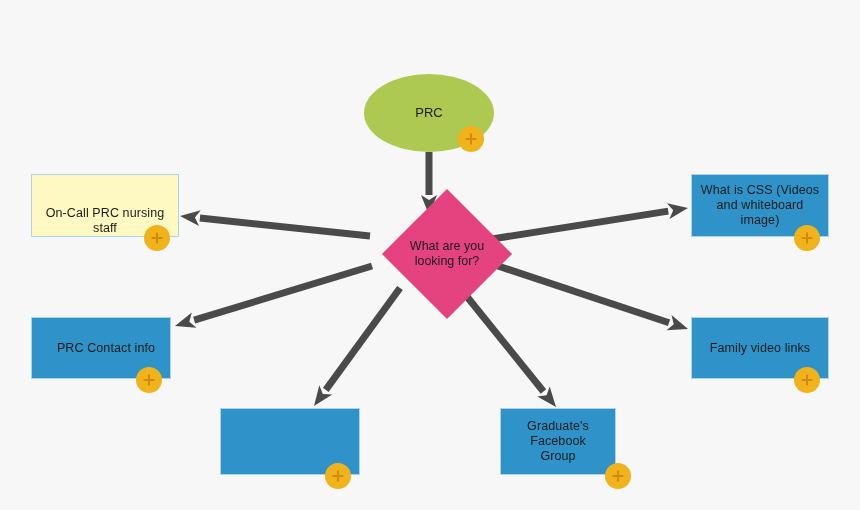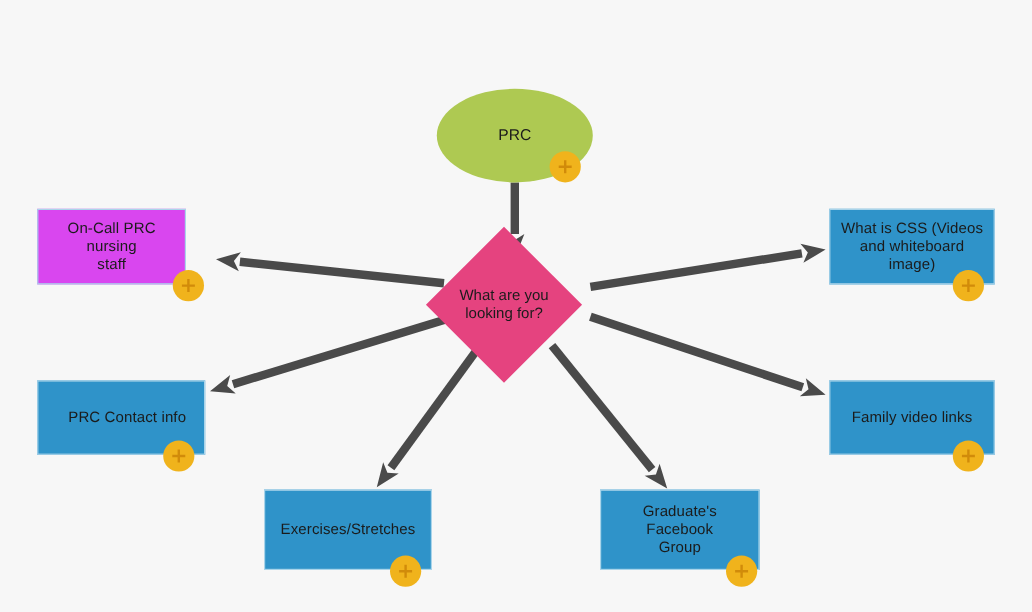--- a/index.html
+++ b/index.html
@@ -130,28 +130,28 @@
 
   <div class="node node-ellipse" id="node-prc-root" style="left: 364px; top: 38px; width: 130px; height: 78px; background: rgb(174, 201, 82);">
     <span class="ellipse-label">PRC</span>
     <span class="plus-badge" style="background: rgb(240, 179, 28); left: 94px; top: 52px;">
       <svg width="16" height="16" viewBox="0 0 16 16" aria-hidden="true">
         <path d="M7 2.6h2v4.4h4.4v2H9v4.4H7V9H2.6V7H7z" fill="#d18b0a"></path>
       </svg>
     </span>
   </div>
 
-  <div class="node node-diamond" id="node-hub" style="left: 374px; top: 172px; width: 92px; height: 92px;">
+  <div class="node node-diamond" id="node-hub" style="left: 401px; top: 172px; width: 92px; height: 92px;">
     <span class="diamond-shape" style="background: rgb(229, 67, 127);"></span>
     <span class="diamond-label">What are you
 looking for?</span>
   </div>
 
   <div id="boxes">
-      <div class="node node-box" style="left: 31px; top: 138px; width: 124px; height: 63px; background: #d946ef;">
+      <div class="node node-box" style="left: 31px; top: 138px; width: 148px; height: 63px; background: #fef9c3; align-items: flex-end;">
         <span class="node-label">On-Call PRC nursing
 staff</span>
         <span class="plus-badge" style="background: rgb(240, 179, 28); left: 112px; top: 50px;">
           <svg width="16" height="16" viewBox="0 0 16 16" aria-hidden="true">
             <path d="M7 2.6h2v4.4h4.4v2H9v4.4H7V9H2.6V7H7z" fill="#d18b0a"></path>
           </svg>
         </span>
       </div>
       <div class="node node-box" style="left: 691px; top: 138px; width: 138px; height: 63px; background: rgb(47, 147, 201);">
         <span class="node-label">What is CSS (Videos
@@ -172,28 +172,27 @@
       </div>
       <div class="node node-box" style="left: 691px; top: 281px; width: 138px; height: 62px; background: rgb(47, 147, 201);">
         <span class="node-label">Family video links</span>
         <span class="plus-badge" style="background: rgb(240, 179, 28); left: 102px; top: 49px;">
           <svg width="16" height="16" viewBox="0 0 16 16" aria-hidden="true">
             <path d="M7 2.6h2v4.4h4.4v2H9v4.4H7V9H2.6V7H7z" fill="#d18b0a"></path>
           </svg>
         </span>
       </div>
       <div class="node node-box" style="left: 220px; top: 372px; width: 140px; height: 67px; background: rgb(47, 147, 201);">
-        <span class="node-label">Exercises/Stretches</span>
         <span class="plus-badge" style="background: rgb(240, 179, 28); left: 104px; top: 54px;">
           <svg width="16" height="16" viewBox="0 0 16 16" aria-hidden="true">
             <path d="M7 2.6h2v4.4h4.4v2H9v4.4H7V9H2.6V7H7z" fill="#d18b0a"></path>
           </svg>
         </span>
       </div>
-      <div class="node node-box" style="left: 500px; top: 372px; width: 133px; height: 67px; background: rgb(47, 147, 201);">
+      <div class="node node-box" style="left: 500px; top: 372px; width: 116px; height: 67px; background: rgb(47, 147, 201);">
         <span class="node-label">Graduate's Facebook
 Group</span>
         <span class="plus-badge" style="background: rgb(240, 179, 28); left: 104px; top: 54px;">
           <svg width="16" height="16" viewBox="0 0 16 16" aria-hidden="true">
             <path d="M7 2.6h2v4.4h4.4v2H9v4.4H7V9H2.6V7H7z" fill="#d18b0a"></path>
           </svg>
         </span>
       </div>
     </div>
 

